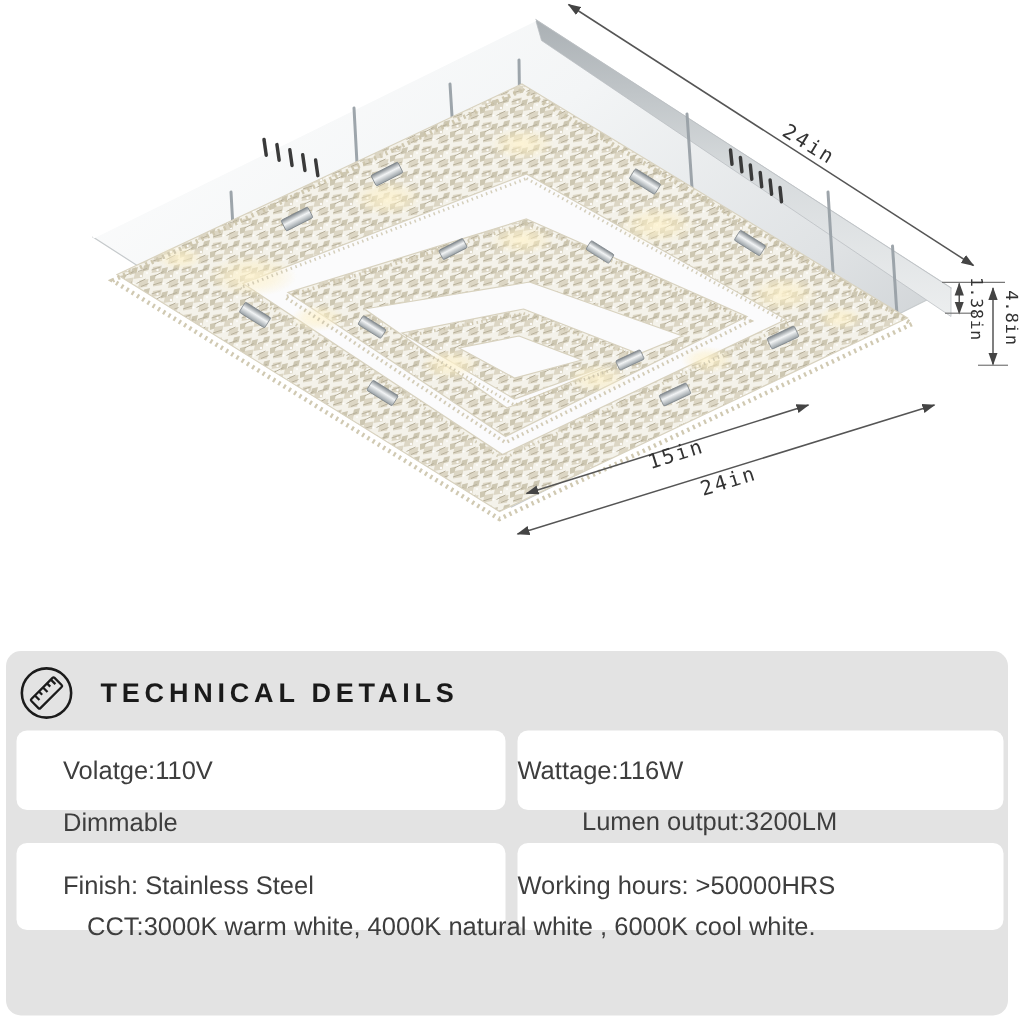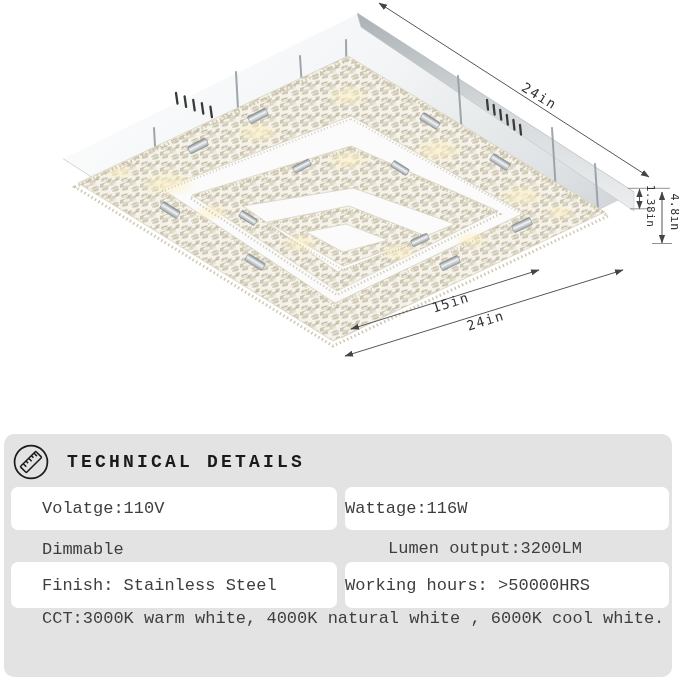--- a/index.html
+++ b/index.html
@@ -1,31 +1,31 @@
 <!DOCTYPE html>
 <html><head>
 <meta charset="utf-8">
 <style>
   html,body{margin:0;padding:0;background:#fff;}
   #page{position:relative;width:679px;height:683px;background:#ffffff;overflow:hidden;
         font-family:"Liberation Sans",sans-serif;}
   #fixture-svg{position:absolute;left:0;top:0;}
   
   .panel{position:absolute;left:4px;top:434px;width:668px;height:243px;
-         border-radius:10px;font-family:Liberation Mono, monospace;}
+         border-radius:10px;}
   .panel-header{position:absolute;left:8px;top:8px;height:40px;display:flex;align-items:center;}
   .ruler-badge{width:38px;height:38px;margin-right:17px;}
   .panel-title{font-size:18px;font-weight:bold;letter-spacing:3.2px;}
   .spec-box{position:absolute;background:#fff;border-radius:7px;display:flex;align-items:center;}
   .spec-text{font-size:17px;}
   .pad-l{padding-left:31px;}
   .pad-r{}
   .plain-row{position:absolute;display:flex;align-items:flex-end;height:20px;}
-  .r1{top:53px;height:43px;}
-  .r3{top:128px;height:46px;}
+  .r1{top:53px;height:53px;}
+  .r3{top:128px;height:58px;}
   .colL{left:7px;width:326px;}
   .colR{left:341px;width:324px;}
   .full{left:7px;width:658px;}
 </style>
 </head>
 <body>
 
 <div id="page">
 
   <svg id="fixture-svg" width="679" height="432" viewBox="0 0 679 432">
@@ -206,18 +206,18 @@
       <span class="spec-text">Lumen output:3200LM</span>
     </div>
 
     <div class="spec-box r3 colL">
       <span class="spec-text pad-l">Finish: Stainless Steel</span>
     </div>
     <div class="spec-box r3 colR">
       <span class="spec-text pad-r">Working hours: &gt;50000HRS</span>
     </div>
 
-    <div class="plain-row" style="left:38px;top:174px;">
+    <div class="plain-row" style="left:54px;top:174px;">
       <span class="spec-text">CCT:3000K warm white, 4000K natural white , 6000K cool white.</span>
     </div>
 
   </div>
 </div>
 
 </body></html>

